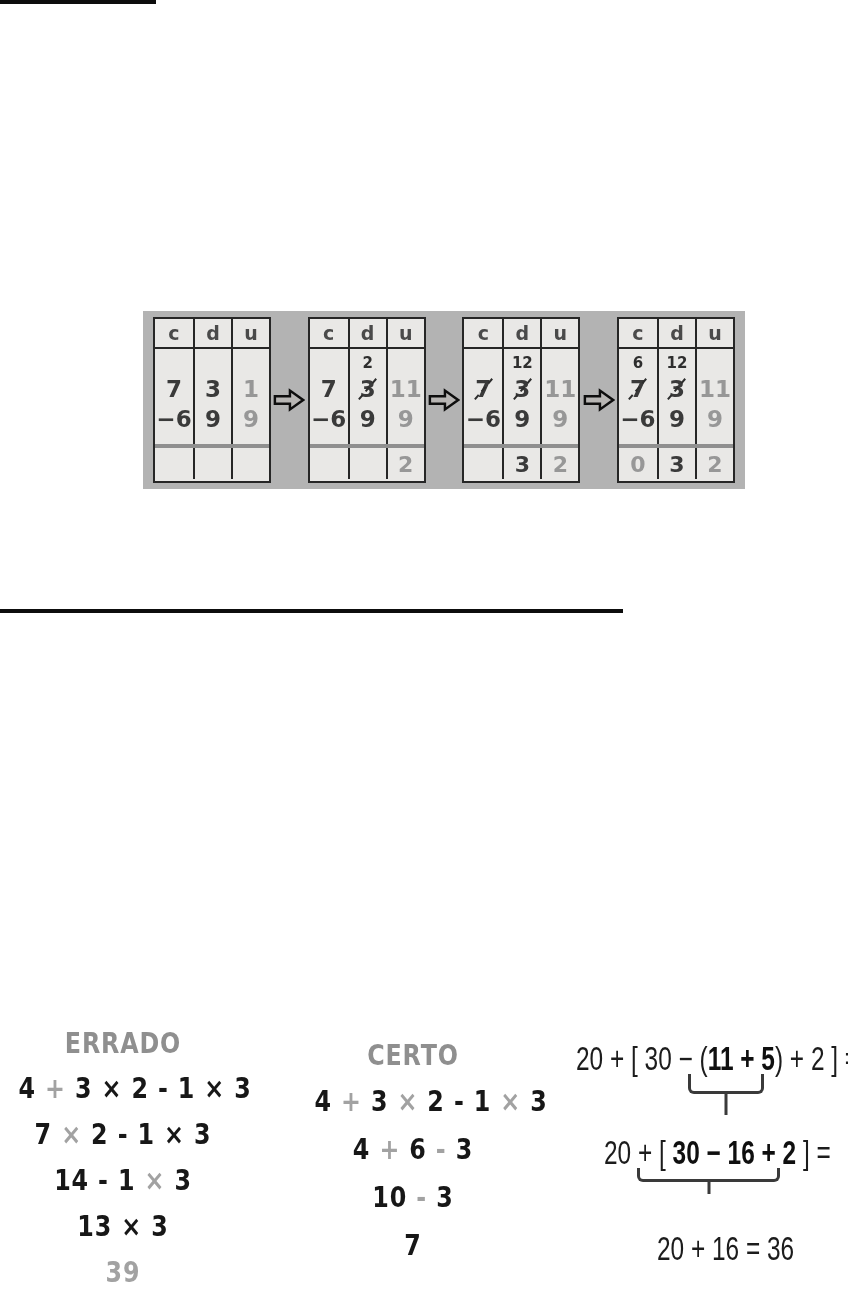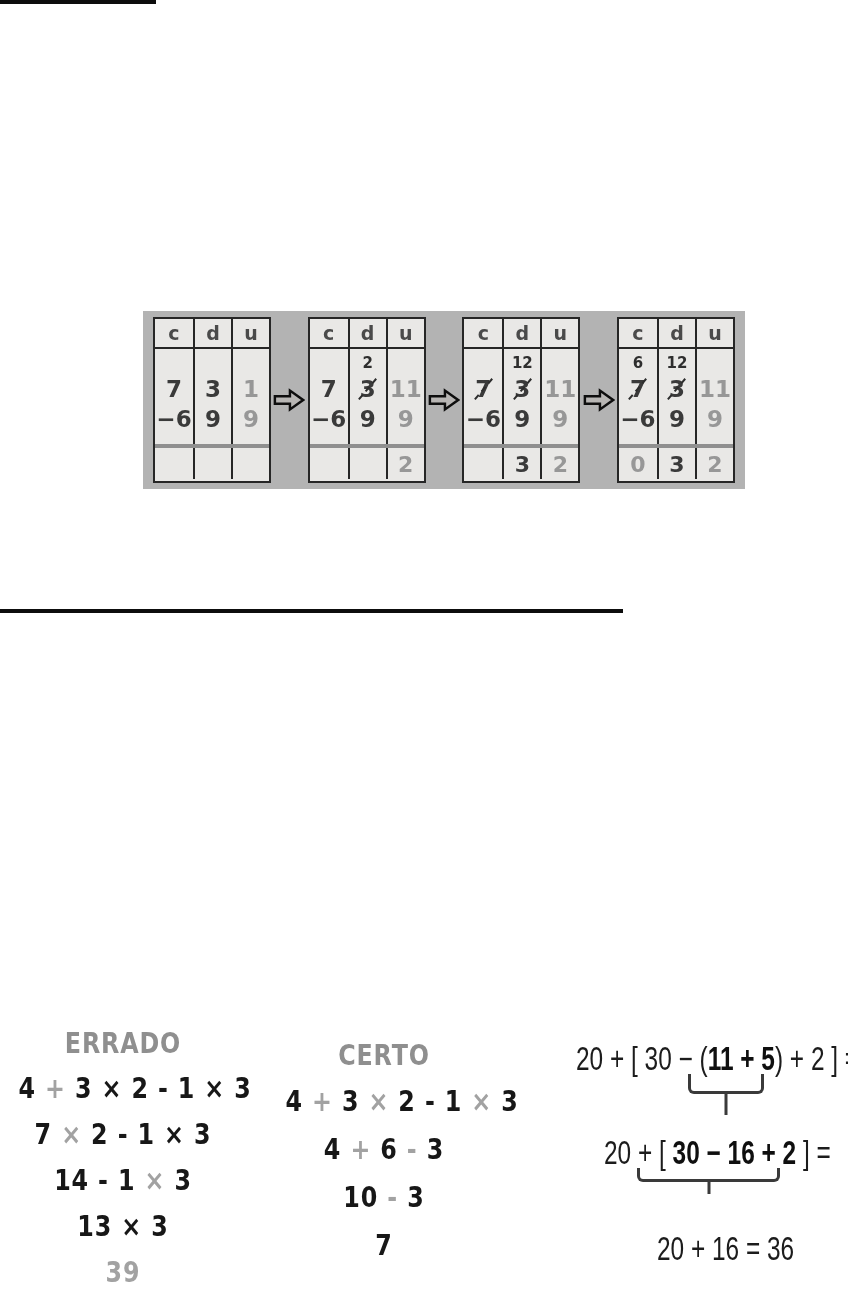--- a/index.html
+++ b/index.html
@@ -38,21 +38,21 @@
 
   
   .hand-block{position:absolute;text-align:center;font-weight:700;}
   .hand-block .hand-title{font-size:28px;letter-spacing:1px;color:#8f8f8f;line-height:32px;
                           margin-bottom:6px;transform:scaleX(.85);}
   .hand-line{font-size:28px;letter-spacing:1px;color:#171717;white-space:nowrap;
              transform:scaleX(.85);}
   .hand-line .gray{color:#a2a2a2;}
   #errado{left:0;top:1028px;width:246px;}
   #errado .hand-line{line-height:46px;}
-  #certo{left:268px;top:1040px;width:232px;}
+  #certo{left:297px;top:1040px;width:232px;}
   #certo .hand-line{line-height:48px;}
 
   
   .bx{position:absolute;font-family:"Liberation Sans",sans-serif;font-size:33px;line-height:1;
       color:#1c1c1c;white-space:nowrap;transform:scaleX(.74);transform-origin:0 0;}
   .bx .bold{font-weight:700;color:#0f0f0f;}
   #bx-line1{left:576px;top:1042px;}
   #bx-line2{left:604px;top:1136px;}
   #bx-line3{left:657px;top:1232px;}
   .underbrace{position:absolute;border-left:3px solid #3a3a3a;border-right:3px solid #3a3a3a;

